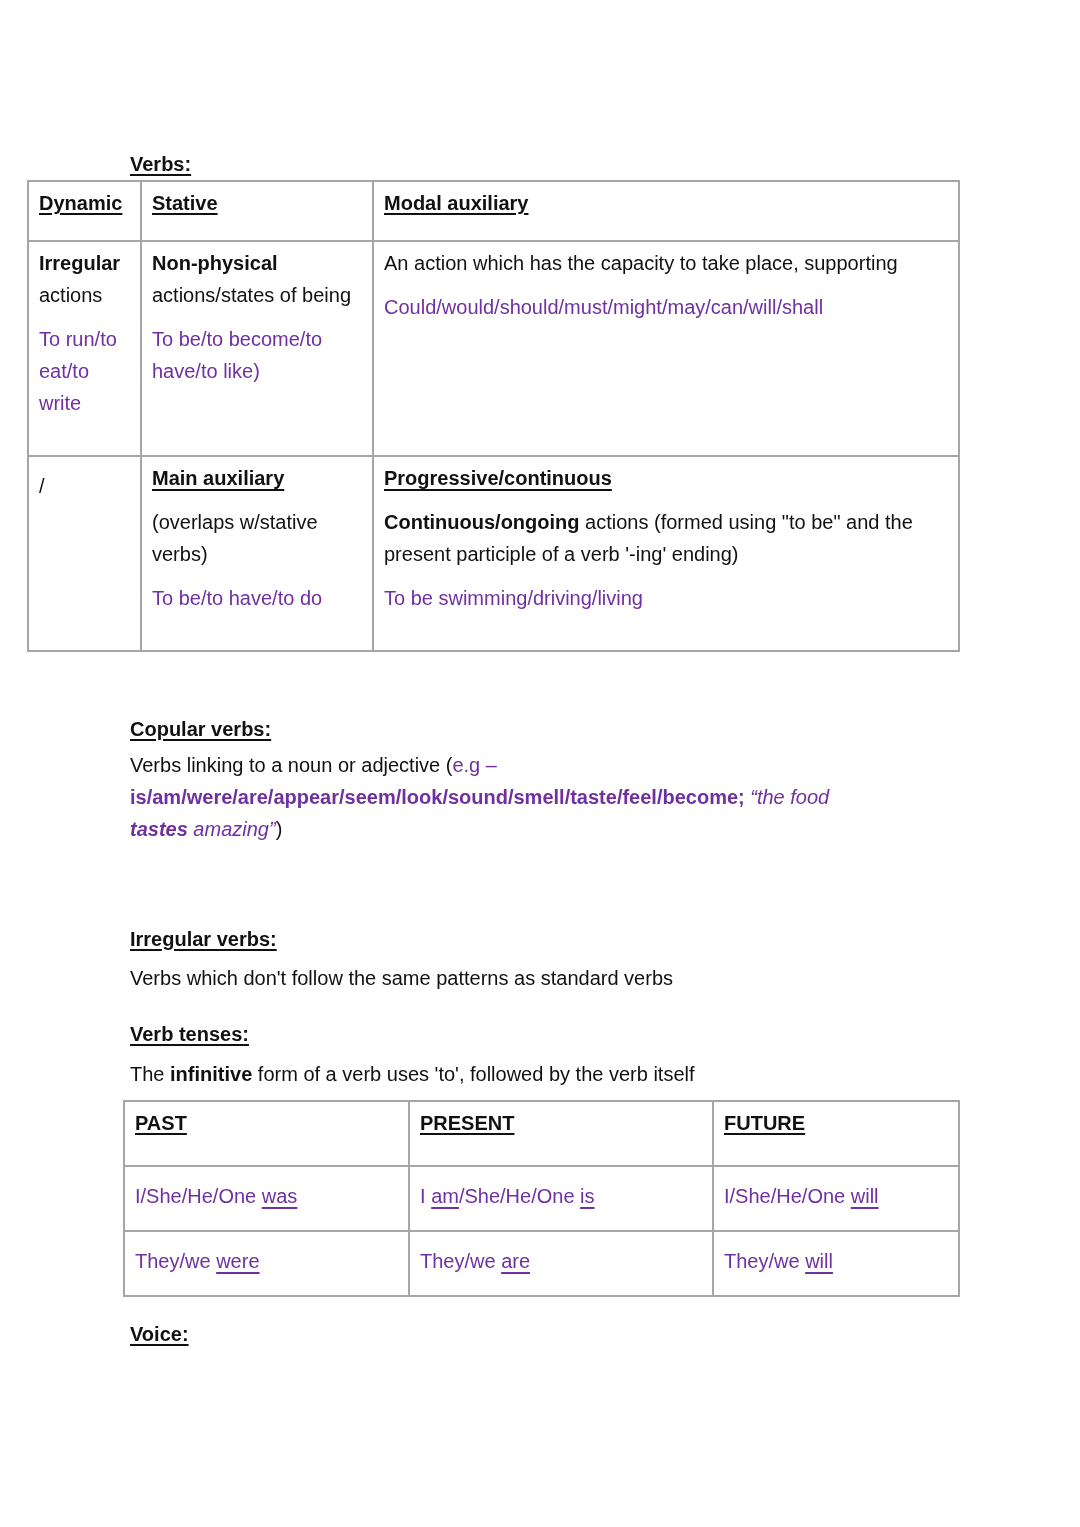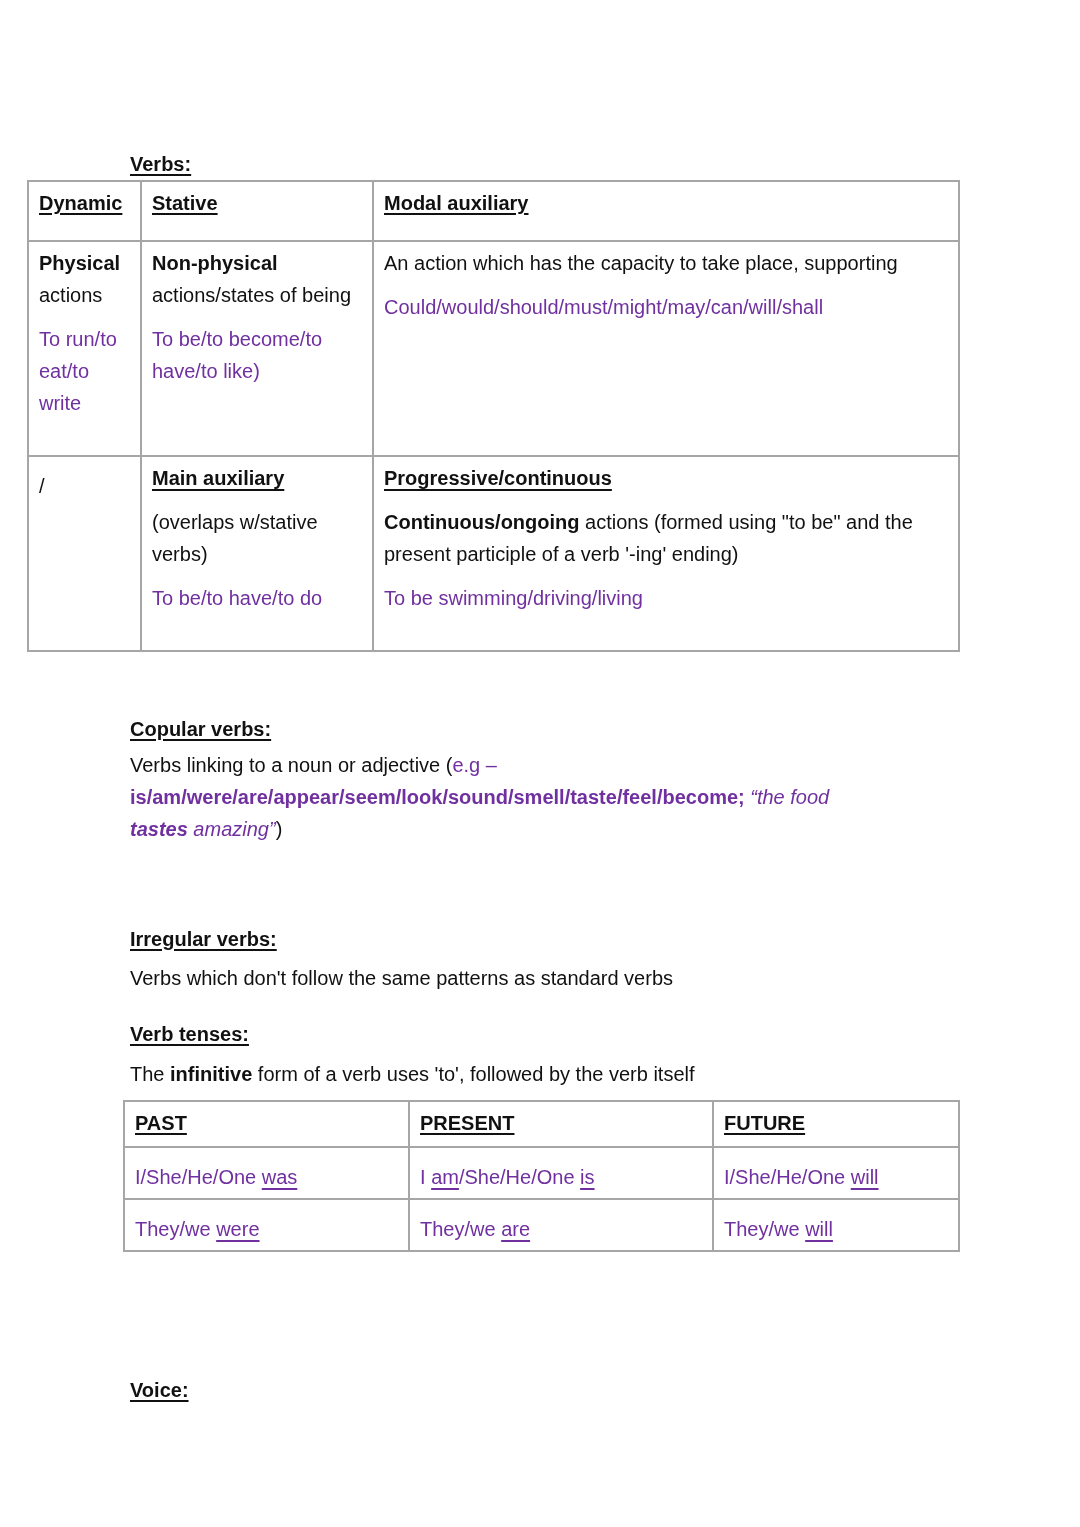--- a/index.html
+++ b/index.html
@@ -52,21 +52,21 @@
     text-decoration-thickness: 2px;
     text-underline-offset: 3px;
   }
 
   #table-verbs { width: 931px; }
   #table-verbs tr.hdr  { height: 60px; }
   #table-verbs tr.r1   { height: 215px; }
   #table-verbs tr.r2   { height: 195px; }
 
   #table-tense { width: 835px; }
-  #table-tense tr { height: 46px; }
+  #table-tense tr { height: 65px; }
 
   .para { margin: 0 0 12px 0; }
   .para:last-child { margin-bottom: 0; margin-top: 8px; }
 
   .b { font-weight: bold; }
   .i { font-style: italic; }
   .u {
     text-decoration: underline;
     text-decoration-thickness: 2px;
     text-underline-offset: 4px;
@@ -75,21 +75,21 @@
 
   #sec-verbs-heading        { left: 130px; top: 134px; }
   #table-verbs-wrap         { left: 27px;  top: 180px; }
   #sec-copular-heading      { left: 130px; top: 699px; }
   #para-copular             { left: 130px; top: 741px; width: 750px; }
   #sec-irregular-heading    { left: 130px; top: 909px; }
   #para-irregular           { left: 130px; top: 954px; width: 830px; }
   #sec-verb-tenses-heading  { left: 130px; top: 1004px; }
   #para-tenses              { left: 130px; top: 1050px; width: 830px; }
   #table-tense-wrap         { left: 123px; top: 1100px; }
-  #sec-voice-heading        { left: 130px; top: 1360px; }
+  #sec-voice-heading        { left: 130px; top: 1304px; }
 </style>
 </head>
 <body>
 
 <div class="page">
 
   <h2 class="abs sec-heading" id="sec-verbs-heading">Verbs:</h2>
 
   <div class="abs" id="table-verbs-wrap">
     <table class="doc-table" id="table-verbs">
@@ -105,21 +105,21 @@
           </th>
           <th>
             <span class="cell-heading">Stative</span>
           </th>
           <th>
             <span class="cell-heading">Modal auxiliary</span>
           </th>
         </tr>
         <tr class="r1">
           <td>
-              <p class="para"><span class="b">Physical</span><span> actions</span></p>
+              <p class="para"><span class="b">Irregular</span><span> actions</span></p>
               <p class="para"><span class="purple">To run/to eat/to write</span></p>
             </td>
           <td>
               <p class="para"><span class="b">Non-physical</span><span> actions/states of being</span></p>
               <p class="para"><span class="purple">To be/to become/to have/to like)</span></p>
             </td>
           <td>
               <p class="para"><span>An action which has the capacity to take place, supporting</span></p>
               <p class="para"><span class="purple">Could/would/should/must/might/may/can/will/shall</span></p>
             </td>

